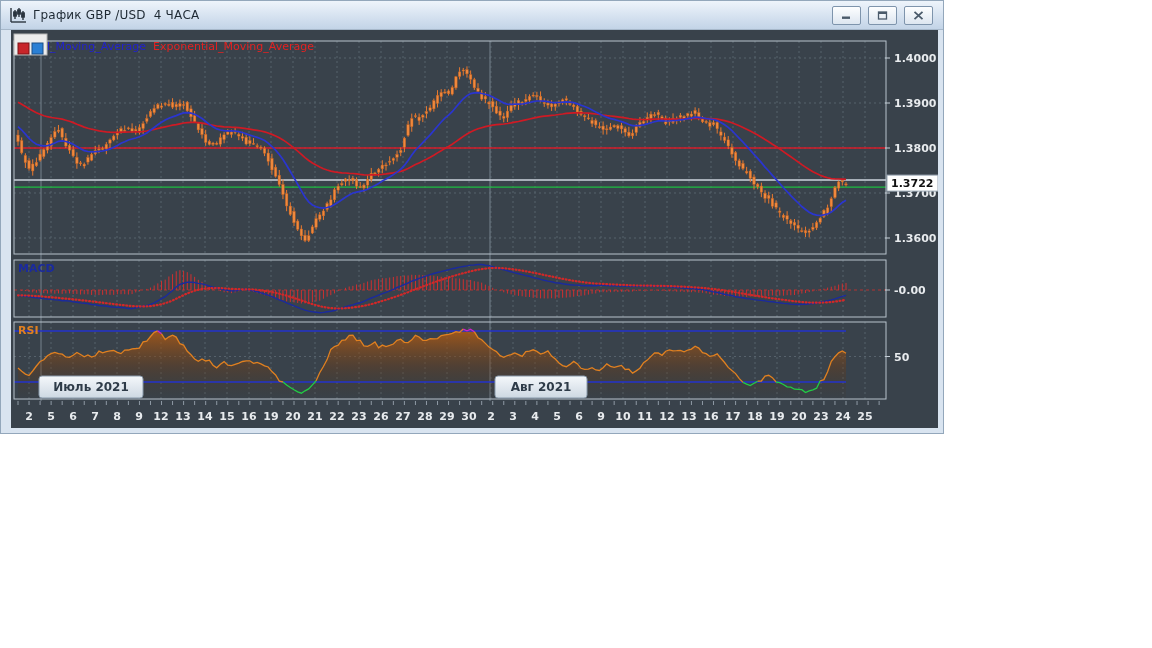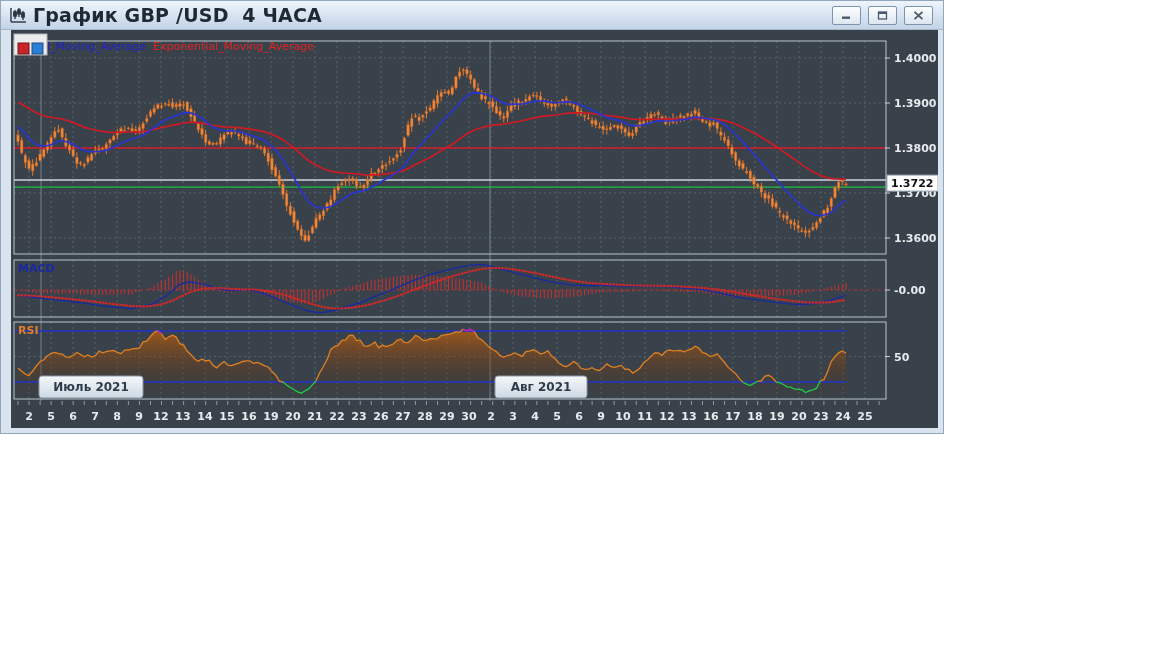--- a/index.html
+++ b/index.html
@@ -3,21 +3,21 @@
 <meta charset="utf-8">
 <style>
   html,body{margin:0;padding:0;background:#ffffff;width:1152px;height:648px;overflow:hidden;
     font-family:"DejaVu Sans",sans-serif;}
   .window{position:absolute;left:0;top:0;width:944px;height:434px;background:#d9e4f0;
     border:1px solid #93a7bb;box-sizing:border-box;}
   .titlebar{position:absolute;left:0;top:0;right:0;height:29px;
     background:linear-gradient(#eef4fb,#cfdded 70%,#c3d4e7);
     border-bottom:1px solid #a7b8ca;display:flex;align-items:center;padding:0 6px;box-sizing:border-box;}
   .title-icon{width:18px;height:16px;margin:0 6px 0 2px;flex:0 0 auto;}
-  .title-text{font-size:19px;font-weight:700;color:#1e2933;letter-spacing:.2px;white-space:pre;}
+  .title-text{font-size:12px;font-weight:400;color:#1e2933;letter-spacing:.2px;white-space:pre;}
   .winbtns{margin-left:auto;display:flex;gap:7px;padding-right:4px;}
   .winbtn{width:27px;height:17px;border:1px solid #7e94ac;border-radius:2px;
     background:linear-gradient(#fdfeff,#dde6f0);display:flex;align-items:center;justify-content:center;cursor:default;}
   .chartframe{position:absolute;left:10px;top:29px;width:927px;height:398px;background:#39424b;}
   svg text{font-family:"DejaVu Sans",sans-serif;}
 </style>
 </head>
 <body>
 
 <div class="window">

